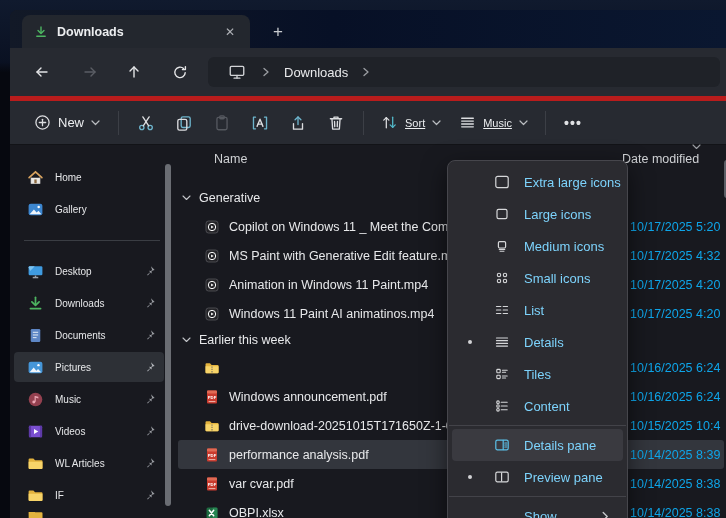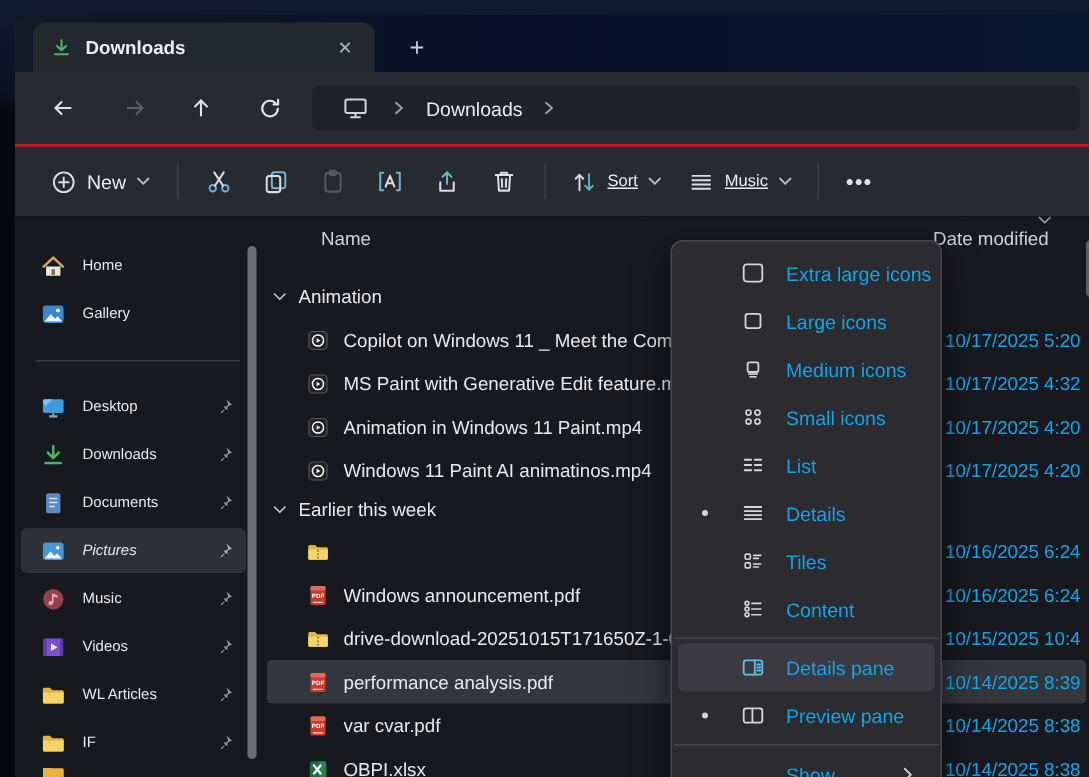--- a/index.html
+++ b/index.html
@@ -22,35 +22,35 @@
   
   .navbar { position:absolute; left:0; top:38px; width:100%; height:48px; background:#272a31; }
   .navbtn { position:absolute; top:10px; width:28px; height:28px; display:flex; align-items:center; justify-content:center; border-radius:4px; }
   .addressbar { position:absolute; left:198px; top:9px; width:512px; height:30px; background:#1f2228;
     border-radius:6px; display:flex; align-items:center; padding:0 8px; }
   .crumb-text { color:#e9eaec; font-size:13px; margin:0 14px 0 14px; }
   .crumb-chev { display:flex; align-items:center; }
 
   
   .commandbar { position:absolute; left:0; top:86px; width:100%; height:49px; background:#272a31;
-    border-top:2px solid #b91c1c; border-bottom:1px solid #121317; display:flex; align-items:center; }
+    border-top:5px solid #b91c1c; border-bottom:1px solid #121317; display:flex; align-items:center; }
   .newbtn { display:flex; align-items:center; gap:7px; margin-left:14px; padding:6px 10px; border-radius:4px; color:#eceef0; font-size:13px; }
   .cbsep { width:1px; height:24px; background:#3c3f46; margin:0 8px; }
   .cbtn { width:38px; height:34px; display:flex; align-items:center; justify-content:center; border-radius:4px; }
   .cbtn-lbl { display:flex; align-items:center; gap:7px; padding:6px 9px; border-radius:4px; color:#eceef0; font-size:11px;text-decoration:underline; }
   .more-dots { color:#e0e1e4; font-size:14px; letter-spacing:1px; font-weight:bold; }
 
   
   .bodyarea { position:absolute; left:0; top:136px; width:100%; height:372px; background:#18191f; }
 
   
   .sidebar { position:absolute; left:0; top:0; width:166px; height:100%; }
   .side-item { position:absolute; left:4px; width:150px; height:30px; border-radius:4px;
     display:flex; align-items:center; padding-left:13px; color:#e6e7e9; font-size:10px; }
-  .side-item.sel { background:#2d3036;font-style:italic; }
+  .side-item.sel { background:#2d3036; }
   .side-label { margin-left:11px; flex:1; white-space:nowrap; }
   .pin { margin-right:8px; }
   .side-sep { position:absolute; left:14px; top:94px; width:136px; height:1px; background:#3a3d43; }
   .side-scroll { position:absolute; left:155px; top:18px; width:6px; height:342px; background:#6a6d73; border-radius:3px; }
 
   
   .list { position:absolute; left:166px; top:0; width:550px; height:100%; }
   .col-hdr { position:absolute; top:6px; color:#cfd1d4; font-size:12.5px; }
   .sort-chev { position:absolute; left:516px; top:-2px; }
   .list-scroll { position:absolute; left:548px; top:14px; width:6px; height:38px; background:#5c5f66; border-radius:3px; }
@@ -60,21 +60,21 @@
   .frow.sel { background:#33363d; }
   .ficon { margin-left:26px; width:16px; height:16px; flex:0 0 16px; }
   .fname { color:#e8e9eb; font-size:12.5px; margin-left:9px; white-space:nowrap; overflow:hidden; }
   .fdate { position:absolute; left:452px; color:#0ea5e9; font-size:12.5px; white-space:nowrap; }
 
   
   .menu { position:absolute; left:437px; top:150px; width:181px; height:380px;
     background:#2b2b30; border:1px solid #46464c; border-radius:8px; box-shadow:0 8px 24px rgba(0,0,0,.55);
     padding-top:5px; z-index:20; }
   .mitem { position:relative; height:32px; margin:0 4px; border-radius:4px;
-    display:flex; align-items:center; color:#0ea5e9; font-size:13px; }
+    display:flex; align-items:center; color:#7dd3fc; font-size:13px; }
   .mitem.hl { background:#3a3a40; }
   .m-ic { position:absolute; left:42px; width:16px; height:16px; }
   .m-lbl { position:absolute; left:72px; white-space:nowrap; }
   .bullet { position:absolute; left:16px; width:4px; height:4px; border-radius:50%; background:#d2d3d5; }
   .msep { height:1px; background:#434349; margin:3px 1px; }
   .m-sub { position:absolute; right:14px; display:flex; align-items:center; }
 
   svg { display:block; }
 </style>
 </head>
@@ -433,21 +433,21 @@
             </svg>
       </span>
       <div class="list-scroll"></div>
 
       <div class="group" style="top:40px">
         <span style="margin-left:6px">
               <svg width="9" height="6" viewBox="0 0 9 6">
                 <path d="M1 1l3.5 3.5L8 1" stroke="#c3c5c9" stroke-width="1.1" fill="none" stroke-linecap="round" stroke-linejoin="round"></path>
               </svg>
             </span>
-        <span class="glabel">Animation</span>
+        <span class="glabel">Generative</span>
       </div>
 
       <div class="frow" style="top:66px">
         <span class="ficon">
               <svg width="16" height="16" viewBox="0 0 16 16">
                 <rect x="2" y="2" width="12" height="12" rx="2.5" fill="#232327" stroke="#56565c" stroke-width="0.8"></rect>
                 <circle cx="8" cy="8" r="3.7" fill="none" stroke="#fff" stroke-width="1"></circle>
                 <path d="M7.1 6.5v3l2.5-1.5z" fill="#fff"></path>
               </svg>
             </span>

